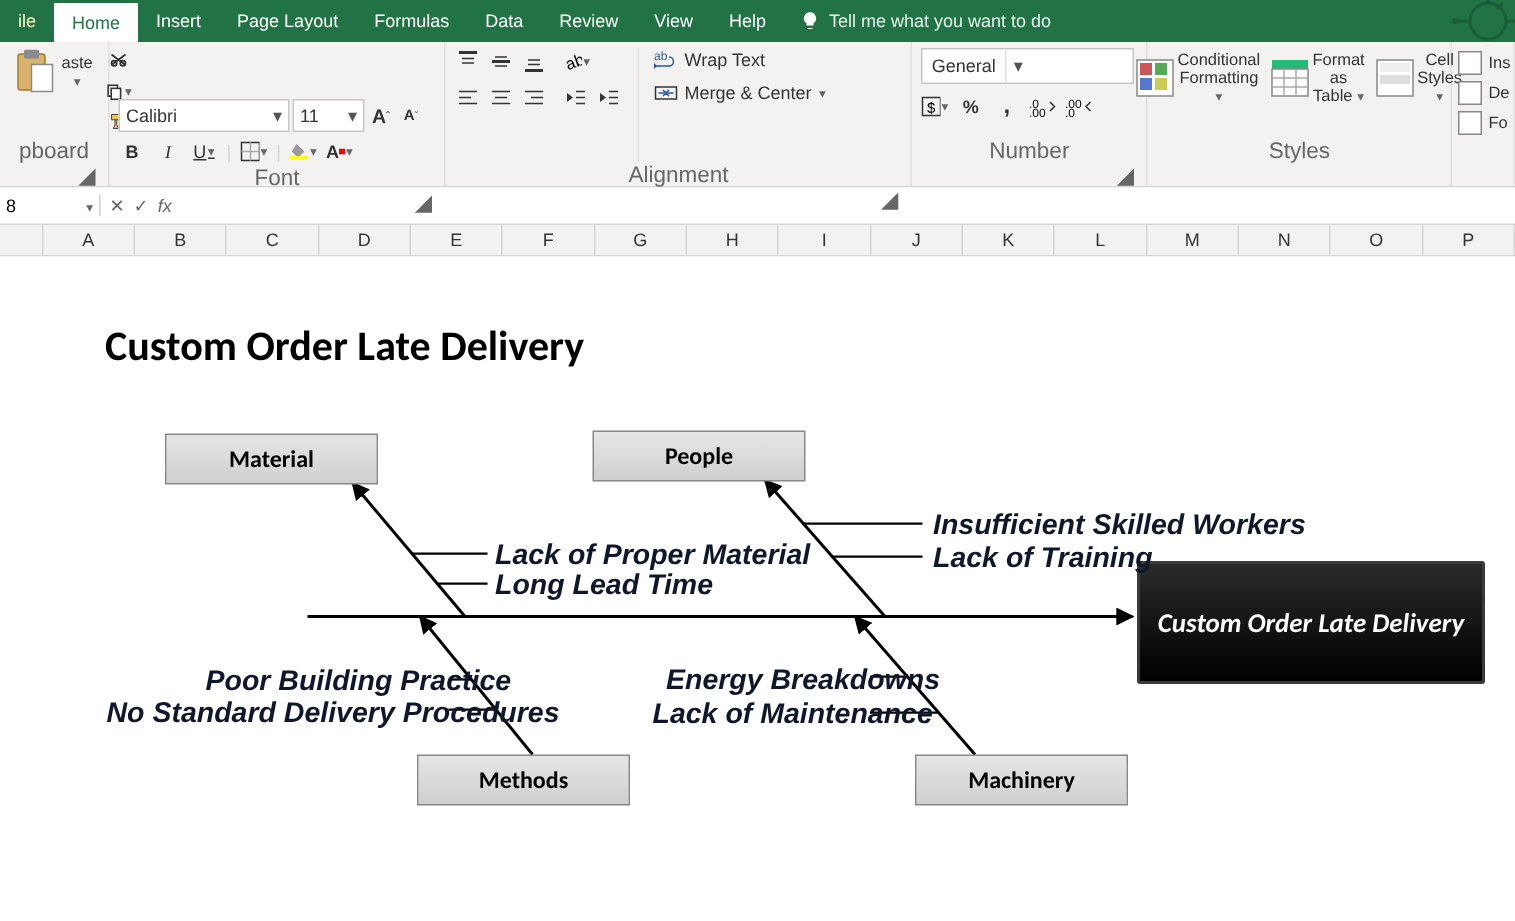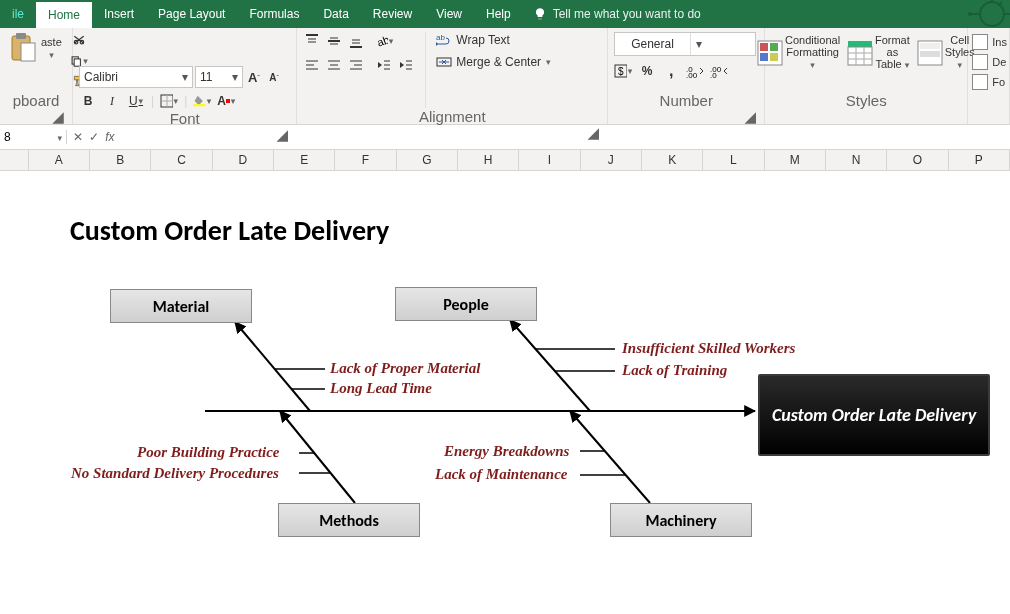--- a/index.html
+++ b/index.html
@@ -1,19 +1,19 @@
 <!DOCTYPE html>
 <html><head>
 <meta charset="utf-8">
 <style>
   html, body { margin: 0; padding: 0; width: 1010px; height: 614px; background: #fff; font-family: "Segoe UI", Tahoma, sans-serif; overflow: hidden; }
   
   .titlebar { height: 28px; background: #217346; display: flex; align-items: stretch; color: #fff; font-size: 12px; }
   .tab { padding: 0 12px; display: flex; align-items: center; cursor: pointer; }
-  .tab-file { color: #5eead4; }
+  .tab-file { color: #fef9c3; }
   .tab-home { background: #fff; color: #217346; border-top: 2px solid #217346; }
   .tab-other { color: #fff; }
   .tell-me { display: flex; align-items: center; gap: 6px; padding: 3px 10px; color: #e6f2ec; }
   .hdr-svg { width: 70px; height: 28px; }
   .titlebar-right { position: absolute; right: 0; top: 0; width: 70px; height: 28px; }
 
   .ribbon { display: flex; align-items: stretch; background: #f3f2f1; height: 96px; border-bottom: 1px solid #d5d4d3; font-size: 12px; color: #333; }
   .group { border-right: 1px solid #e1dfde; padding: 2px 6px 0 6px; display: flex; flex-direction: column; position: relative; }
   .group-body { flex: 1; display: flex; align-items: flex-start; gap: 6px; }
   .group-label { text-align: center; font-size: 15px; color: #666; padding: 0 0 16px 0; position: relative; height: 16px; display:flex; align-items:center; justify-content:center;}
@@ -27,42 +27,42 @@
   .combo { display:flex; border:1px solid #c8c6c4; background:#fff; height:20px; align-items:center; }
   .combo .txt { padding: 0 4px; min-width: 24px; }
   .combo .dd  { width:14px; display:flex; align-items:center; justify-content:center; color:#555; }
   .fontname .txt { min-width: 90px; }
   .thinbtn { border-left:1px solid #e1dfde; height:76px; }
   .ribbon-right { flex:1; padding:4px 2px 0 4px; }
   .ribbon-right .lineitem { display:flex; align-items:center; gap:4px; font-size:11px; color:#333; height:20px; cursor:pointer;}
   .sq { width:14px; height:14px; border:1px solid #888; background:#fff; }
 
   .sel { height: 22px; border: 1px solid #c8c6c4; background:#fff; display:flex; }
-  .sel .txt { padding:0 16px; display:flex; align-items:center; }
+  .sel .txt { padding:0 6px; display:flex; align-items:center; }
   .sel .dd { width:16px; border-left:1px solid #e1dfde; display:flex; align-items:center; justify-content:center; color:#555; }
 
   
   .fbar { display:flex; align-items:center; height:24px; border-bottom:1px solid #d5d4d3; font-size:12px; background:#fff; }
   .namebox { width:58px; border-right:1px solid #d5d4d3; padding:0 4px; display:flex; align-items:center; justify-content:space-between; }
   .namebox .dd { color:#666; }
   .fx-btns { display:flex; gap:6px; padding:0 6px; color:#666; align-items:center; }
   .fx-btns span { cursor:pointer; }
   .fx-input { flex:1; padding:0 6px; }
 
   
   .colhdr { display:flex; height:20px; background:#f3f2f1; border-bottom:1px solid #d5d4d3; font-size:12px; color:#333; }
   .colhdr .corner { width:28px; border-right:1px solid #d5d4d3; }
   .colhdr .c { width:61px; text-align:center; border-right:1px solid #d5d4d3; display:flex; align-items:center; justify-content:center; }
 
   
   .sheet { position:relative; width:1010px; height:424px; background:#fff; overflow:hidden; }
   .title { position:absolute; left:70px; top:42px; font-size:28px; font-weight:700; color:#000; font-family: Calibri, sans-serif; }
   .catbox { position:absolute; width:140px; height:32px; background:linear-gradient(#e6e6e6,#cfcfcf); border:1px solid #888; display:flex; align-items:center; justify-content:center; font-weight:700; font-size:16px; font-family: Calibri, sans-serif; cursor:move; }
   .headbox { position:absolute; width:220px; height:70px; background:linear-gradient(#2a2a2a,#000); border:2px solid #3a3a3a; border-radius:2px; color:#fff; display:flex; align-items:center; justify-content:center; text-align:center; font-style:italic; font-weight:700; font-size:18px; font-family: Calibri, sans-serif; padding:4px; cursor:move; }
-  .cause { position:absolute; font-style:italic; font-weight:600; font-size:15px; font-family: Liberation Serif, serif; color:#7f1d1d; white-space:nowrap; }
+  .cause { position:absolute; font-style:italic; font-weight:600; font-size:19px; font-family: Liberation Sans, sans-serif; color:#0f172a; white-space:nowrap; }
   svg.diagram { position:absolute; left:0; top:0; }
 
   
   .chev::after { content:"▾"; font-size:9px; color:#666; }
   .mini-dd { font-size:9px; color:#666; padding-left:1px;}
 
   
   .ic32x { width:28px; height:28px; display:flex; align-items:center; justify-content:center; }
 </style>
 </head>

